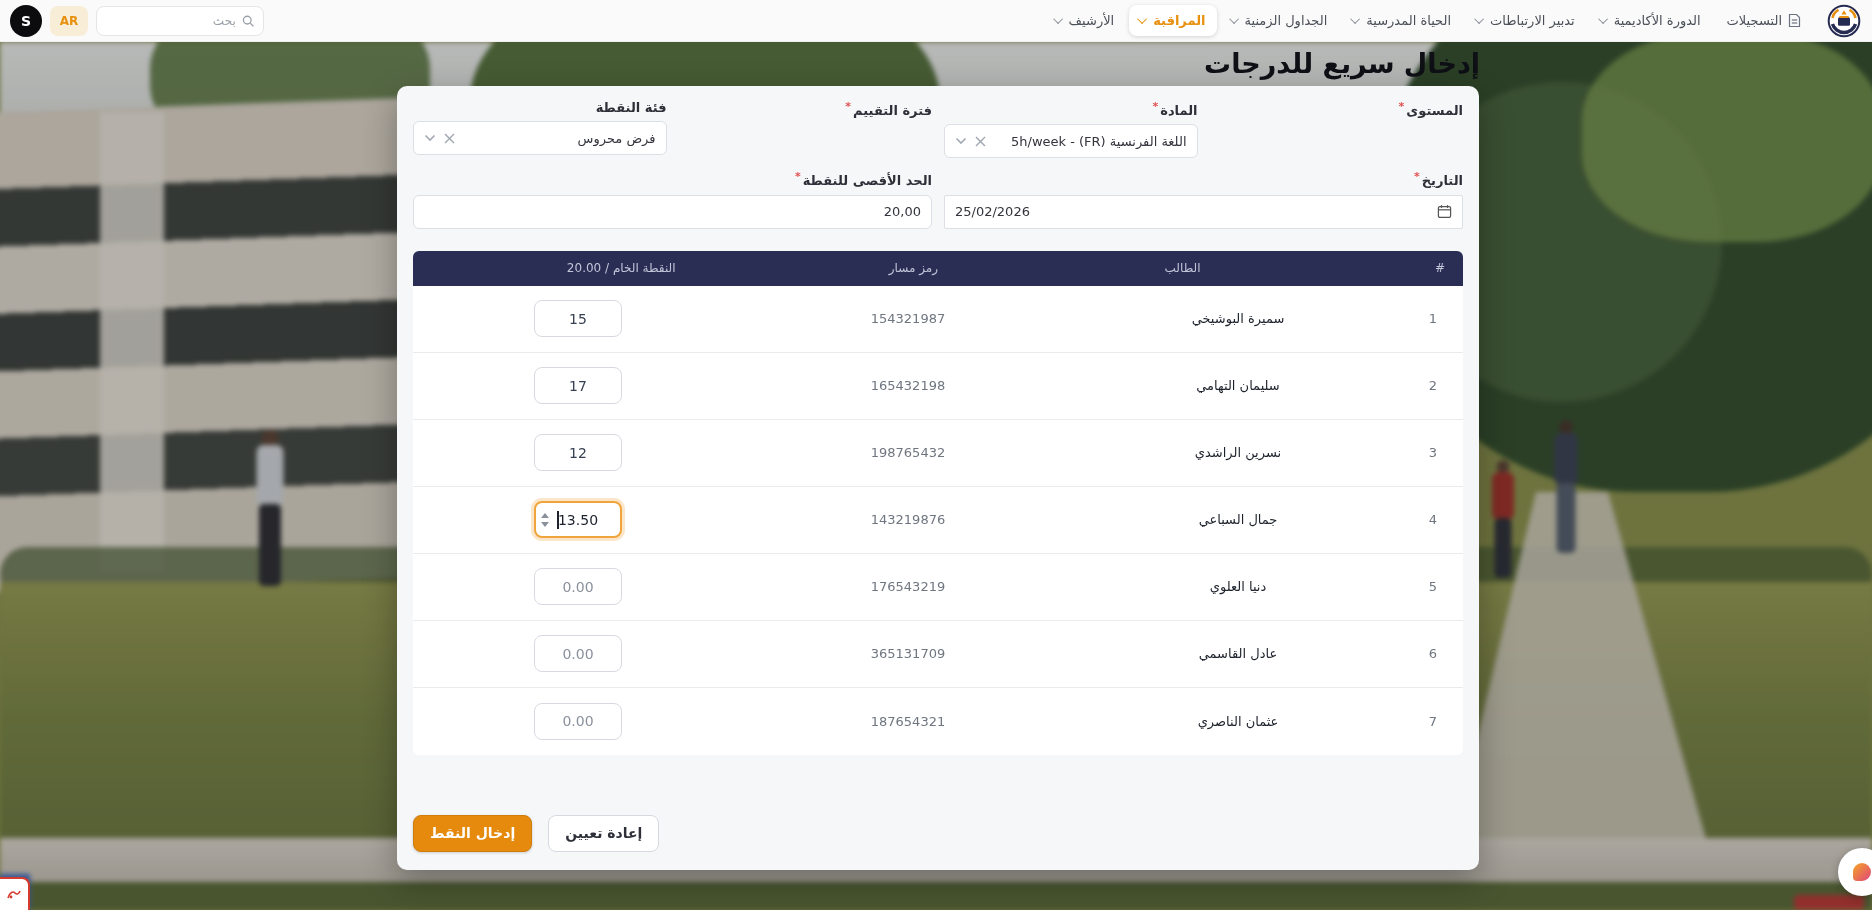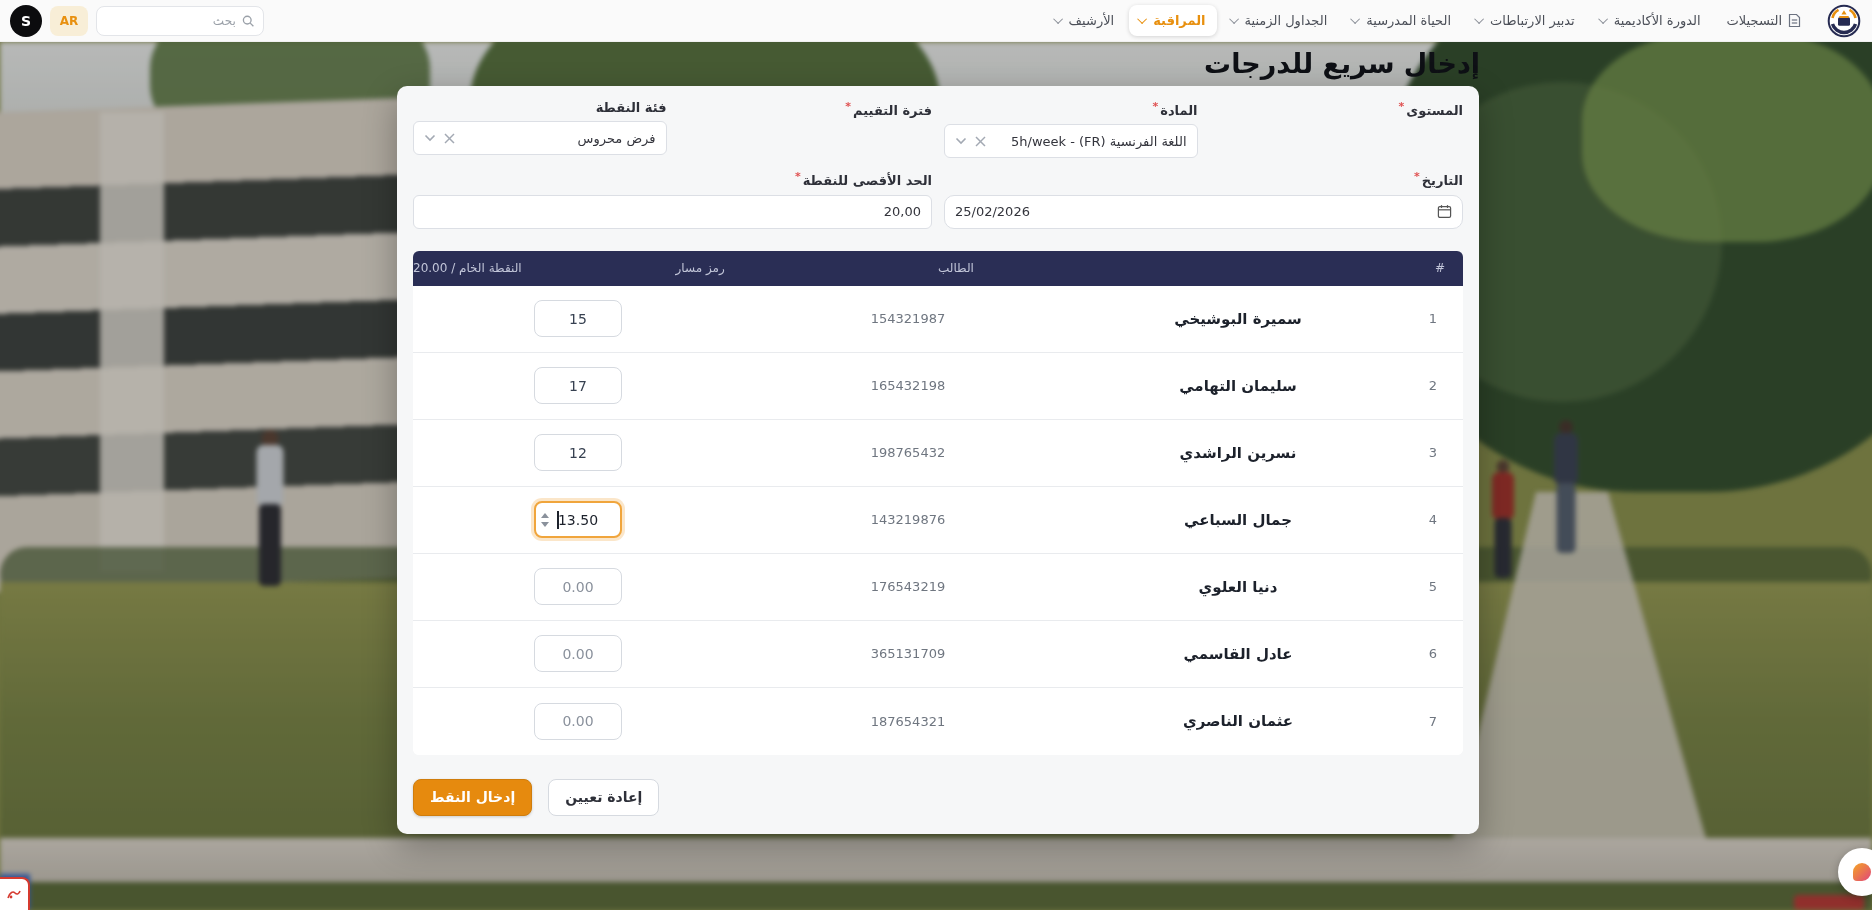--- a/index.html
+++ b/index.html
@@ -57,51 +57,51 @@
 
   
   .card { position:absolute; top:86px; left:397px; width:1082px; z-index:7; background:#f6f7f8; border-radius:10px; box-shadow:0 12px 34px rgba(0,0,0,.30); padding:14px 16px 18px; direction:rtl; }
   .filters { display:grid; grid-template-columns:repeat(4,1fr); gap:12px; }
   .half-row { display:grid; grid-template-columns:1fr 1fr; gap:12px; margin-top:12px; }
   .f-label { font-size:13px; color:#2e3039; font-weight:600; margin-bottom:6px; display:block; }
   .f-label.req::after { content:"*"; color:#e05252; font-size:11px; vertical-align:super; margin-right:2px; }
   .sel { height:34px; background:#fff; border:1px solid #dcdfe5; border-radius:6px; display:flex; align-items:center; padding:0 10px; gap:8px; cursor:pointer; }
   .sel-value { flex:1; font-size:13px; color:#33343c; white-space:nowrap; overflow:hidden; }
   .sel-x, .sel-chev { display:flex; align-items:center; color:#a3a9b3; cursor:pointer; }
-  .inputlike { height:34px; background:#fff; border:1px solid #dcdfe5; border-radius:10px; display:flex; align-items:center; padding:0 10px; font-size:13px; color:#33343c; }
+  .inputlike { height:34px; background:#fff; border:1px solid #dcdfe5; border-radius:2px; display:flex; align-items:center; padding:0 10px; font-size:13px; color:#33343c; }
   .date-field { direction:ltr; justify-content:space-between; cursor:pointer; }
   .num-field { width:100%; height:34px; background:#fff; border:1px solid #dcdfe5; border-radius:6px; padding:0 10px; font-size:13px; color:#33343c; text-align:right; font-family:inherit; outline:none; }
 
   
   .gtable { margin-top:22px; }
   .t-head { display:grid; grid-template-columns:repeat(4,1fr); background:#2a2e55; color:#c1c5d8; font-size:12px; height:35px; align-items:center; border-radius:6px 6px 0 0; }
-  .t-head .hc { text-align:left; }
+  .t-head .hc { text-align:right; }
   .t-head .hc-num { text-align:right; padding-right:18px; }
   .t-body { background:#fff; border-radius:0 0 6px 6px; overflow:hidden; }
   .t-row { display:grid; grid-template-columns:60px 1fr 1fr 1fr; height:67px; align-items:center; border-bottom:1px solid #e9ebee; background:#fff; }
   .t-row:last-child { border-bottom:none; }
   .c-num { text-align:center; color:#6f7680; font-size:13px; }
-  .c-name { text-align:center; color:#1c212b; font-size:15px; font-weight:700; }
+  .c-name { text-align:center; color:#1c212b; font-size:13px; font-weight:400; }
   .c-code { text-align:center; color:#6f7680; font-size:13px; }
   .c-score { display:flex; justify-content:center; }
   .score-wrap { position:relative; }
   .score-input { width:88px; height:37px; border:1px solid #d6dae0; border-radius:8px; background:#fff; text-align:center; font-size:14px; color:#374151; font-family:inherit; outline:none; }
   .score-input.zero { color:#8a919c; }
   .score-wrap .spin { display:none; position:absolute; left:7px; top:50%; transform:translateY(-50%); flex-direction:column; gap:4px; }
   .score-wrap .spin i { display:block; width:0; height:0; border-left:4px solid transparent; border-right:4px solid transparent; }
   .score-wrap .spin .up { border-bottom:5px solid #8a919c; }
   .score-wrap .spin .dn { border-top:5px solid #8a919c; }
   .score-wrap .caret { display:none; position:absolute; left:calc(50% - 21px); top:50%; transform:translateY(-50%); width:1.5px; height:18px; background:#1c212b; }
   .score-wrap.focused .score-input { border:2px solid #f0a53c; box-shadow:0 0 0 3px rgba(240,165,60,.28); color:#1c212b; }
   .score-wrap.focused .spin { display:flex; }
   .score-wrap.focused .caret { display:block; }
 
   
   .actions { direction:ltr; display:flex; gap:16px; margin-top:24px; }
-  .btn { height:37px; border-radius:8px; font-size:14px; font-weight:700; padding:0 16px; cursor:pointer; font-family:inherit; }
+  .btn { height:37px; border-radius:8px; font-size:14px; font-weight:700; padding:0 16px; cursor:pointer; font-family:inherit;margin-top:36px; }
   .btn-submit { background:#e68a0e; border:1px solid #d07d0c; color:#fff; box-shadow:0 1px 3px rgba(0,0,0,.18); }
   .btn-reset { background:#fff; border:1px solid #d6dae0; color:#2e3039; font-weight:600; }
 
   
   .debug-tab { position:absolute; left:0; bottom:0; width:30px; height:33px; background:#fff; border:2px solid #d63a2f; border-left:none; border-bottom:none; border-radius:0 8px 0 0; z-index:15; display:flex; align-items:center; justify-content:center; }
   .chat-bubble { position:absolute; right:-14px; bottom:14px; width:48px; height:48px; background:#fff; border-radius:50%; z-index:15; box-shadow:0 2px 8px rgba(0,0,0,.25); display:flex; align-items:center; justify-content:center; }
   .chat-glyph { width:18px; height:18px; border-radius:50% 50% 50% 4px; background:linear-gradient(135deg,#f5a623,#e0457b); }
 </style>
 </head>
 <body>

